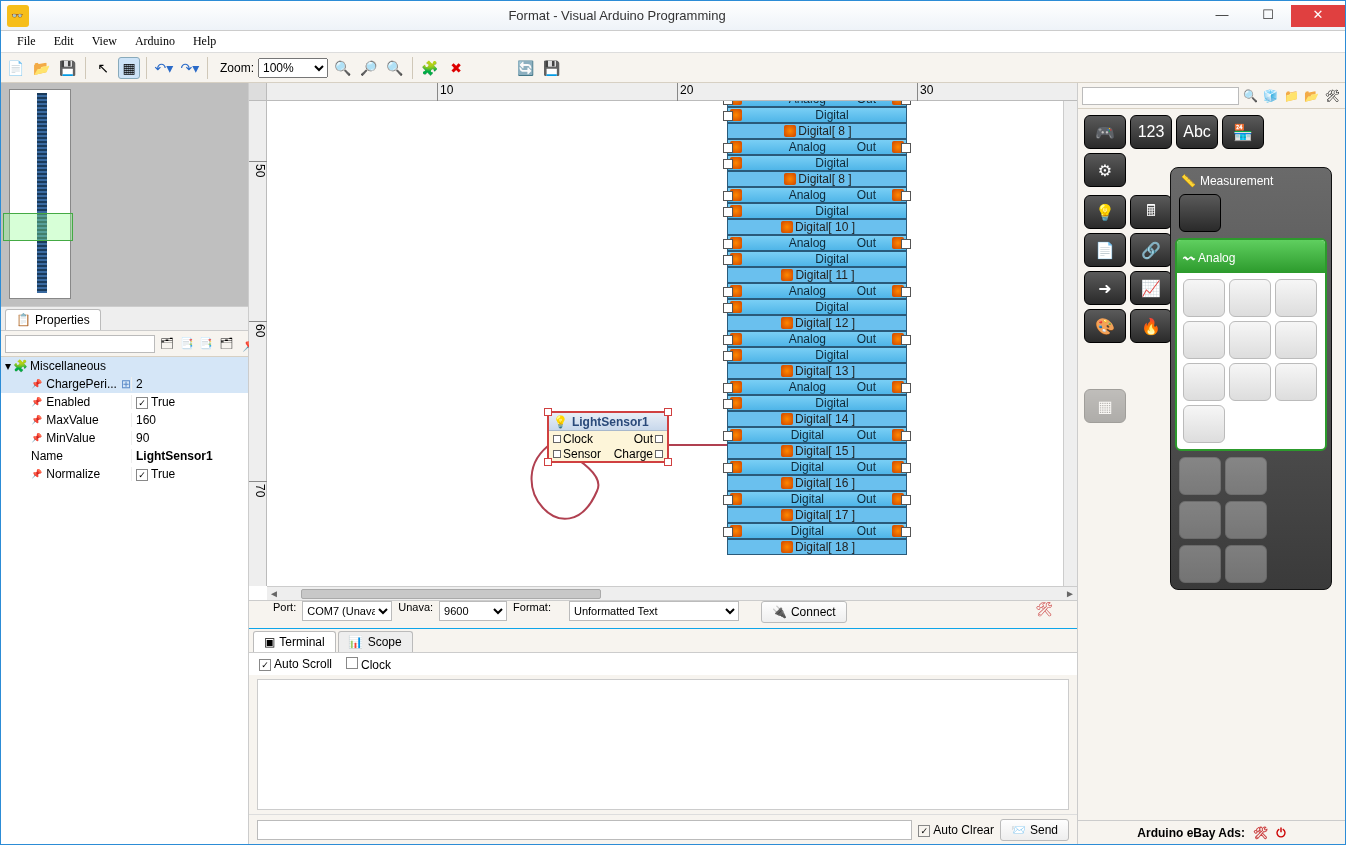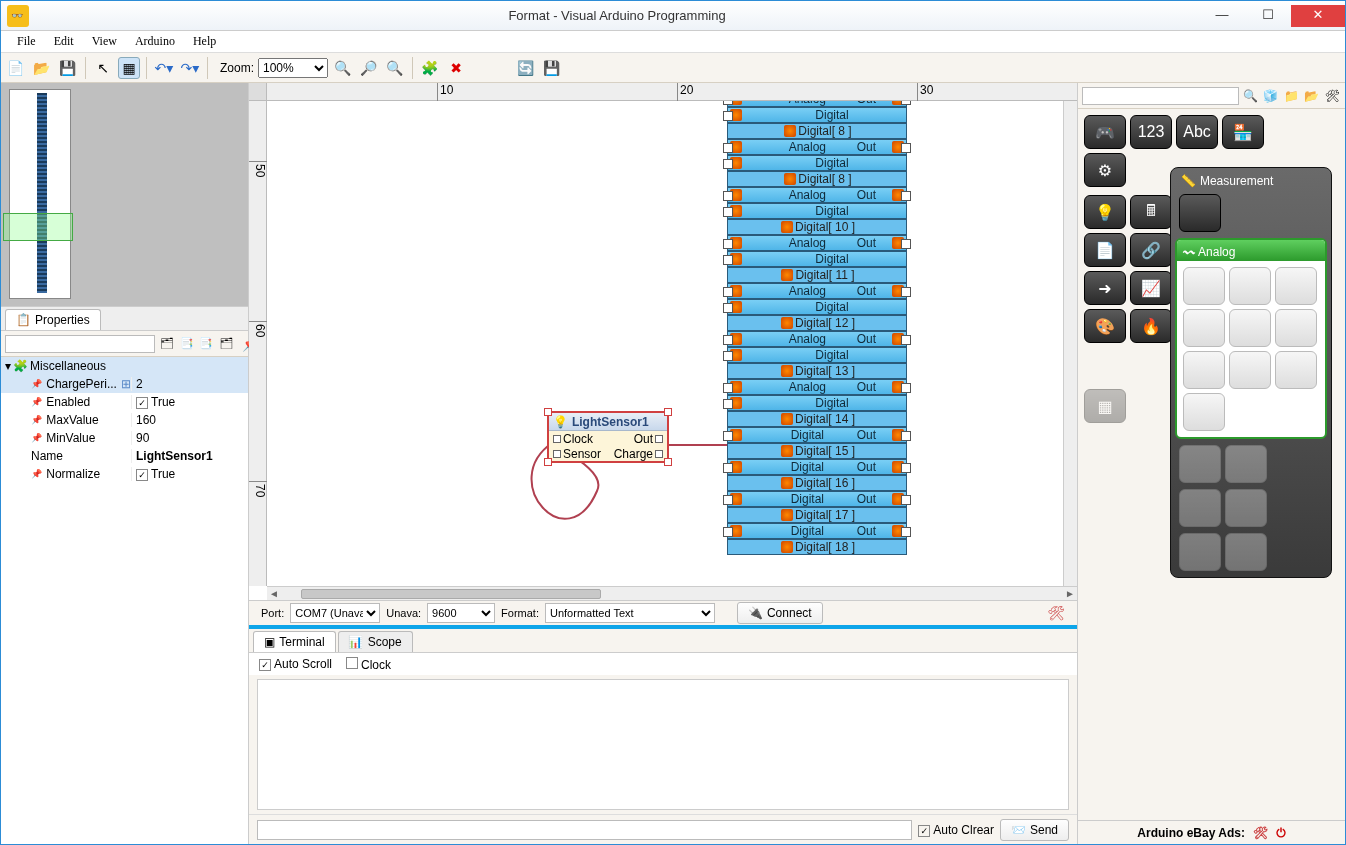--- a/index.html
+++ b/index.html
@@ -58,42 +58,42 @@
 .pinrow .ico { width:12px;height:12px; background:radial-gradient(#f80,#c40); border-radius:2px; margin:0 2px;}
 .component { position:absolute; left:280px; top:310px; width:122px; border:2px solid #d04040; background:#fdf5d9; border-radius:3px;}
 .component .chdr { background:linear-gradient(#e8eef6,#c8d8ec); height:18px; display:flex; align-items:center; padding:0 4px; gap:4px; font-size:11px; font-weight:bold; color:#2a4a7a; border-bottom:1px solid #a8b8cc;}
 .component .cpin { height:15px; display:flex; align-items:center; justify-content:space-between; padding:0 4px; font-size:10px;}
 .component .cpin .pl { display:flex; align-items:center; gap:2px;}
 .component .cpin .pr { display:flex; align-items:center; gap:2px;}
 .component .pdot { width:8px;height:8px;border:1px solid #666;background:#fff;}
 .wire { position:absolute; stroke:#b04050; stroke-width:2; fill:none;}
 .status { height:18px; background:#f7f4ef; border-top:1px solid #d7d0c3; padding:0 6px; font-size:11px; display:flex; align-items:center;}
 .serial-panel { height:244px; border-top:1px solid #ccc; background:#f7f4ef; display:flex; flex-direction:column;}
-.serial-row1 { height:28px; display:flex; align-items:center; padding:0 12px; gap:6px; border-bottom:4px solid #0ea5e9;}
+.serial-row1 { height:28px; display:flex; align-items:flex-start; padding:0 24px; gap:6px; border-bottom:1px solid #0ea5e9;}
 .serial-row1 label { font-size:11px;}
 .serial-row1 select, .serial-row1 input.sel { height:20px; font-size:11px; border:1px solid #bbb; background:#fff;}
 .btn { height:22px; padding:0 10px; background:linear-gradient(#fefefe,#eee); border:1px solid #bbb; border-radius:3px; display:flex; align-items:center; gap:4px; font-size:11px;}
 .serial-tabs { height:24px; display:flex; align-items:end; padding-left:4px; gap:2px; border-bottom:1px solid #ccc; background:#f7f4ef;}
 .serial-tabs .tab { background:#fff; border:1px solid #bbb; border-bottom:none; padding:3px 10px; border-radius:3px 3px 0 0; display:flex; align-items:center; gap:4px;}
 .serial-tabs .tab.inactive { background:#eee;}
 .serial-body { flex:1; background:#fff; margin:4px 8px; border:1px solid #ccc; position:relative;}
 .serial-opts { height:22px; display:flex; align-items:center; gap:14px; padding:4px 10px; background:#fff;}
 .serial-bottom { height:30px; display:flex; align-items:center; padding:0 8px; gap:6px; border-top:1px solid #ddd;}
 .serial-bottom input[type=text] { flex:1; height:20px; border:1px solid #bbb;}
 .rightcol { width:268px; border-left:1px solid #ccc; background:#f7f4ef; display:flex; flex-direction:column;}
 .search-row { height:26px; display:flex; align-items:center; padding:0 4px; gap:3px; border-bottom:1px solid #d7d0c3;}
 .search-row input { flex:1; height:18px; border:1px solid #bbb; background:#fff;}
 .palette { flex:1; padding:6px; overflow:auto; position:relative;}
 .pal-grid { display:flex; flex-wrap:wrap; gap:4px; width:220px;}
 .pal-btn { width:42px; height:34px; background:linear-gradient(#5a5a5a,#2a2a2a); border:1px solid #000; border-radius:6px; display:flex; align-items:center; justify-content:center; color:#fff; font-size:16px;}
 .pal-btn.disabled { opacity:0.35;}
 .flyout { position:absolute; left:92px; top:58px; width:162px; background:linear-gradient(#6a6a6a,#3a3a3a); border:1px solid #111; border-radius:8px; padding:4px; z-index:5;}
 .flyout .fh { color:#fff; font-size:11px; padding:2px 6px 4px; display:flex; align-items:center; gap:4px;}
 .flyout .inner { background:#fff; border:2px solid #2c9a2c; border-radius:6px; padding:6px;}
-.flyout .inner .ih { background:linear-gradient(#5fcf5f,#2c9a2c); color:#fff; font-size:11px; padding:2px 6px; margin:-6px -6px 6px; border-radius:4px 4px 0 0;}
+.flyout .inner .ih { background:linear-gradient(#5fcf5f,#2c9a2c); color:#fff; font-size:11px; padding:8px 6px; margin:-6px -6px 6px; border-radius:4px 4px 0 0;}
 .flyout .fgrid { display:flex; flex-wrap:wrap; gap:4px;}
 .flyout .fitm { width:42px; height:38px; background:linear-gradient(#f6f6f6,#ddd); border:1px solid #bbb; border-radius:6px;}
 .flyout .fitm.dark { background:linear-gradient(#5a5a5a,#2a2a2a); border-color:#000;}
 .bottom-right { height:24px; border-top:1px solid #ccc; display:flex; align-items:center; justify-content:center; gap:8px; font-weight:bold;}
 .boxsel { width:8px;height:8px;border:1px solid #d04040;background:#fff;position:absolute;}
 </style>
 </head>
 <body>
 
 <div class="window">
@@ -451,21 +451,21 @@
         </div>
       </div>
 
       <div class="serial-panel">
         <div class="serial-row1">
           <label>Port:</label>
           <select style="width:90px;"><option>COM7 (Unava</option></select>
           <label>Unava:</label>
           <select style="width:68px;"><option>9600</option></select>
           <label>Format:</label>
-          <select style="width:170px;"><option>Unformatted Text</option></select>
+          <select style="width:170px;margin-left:12px;"><option>Unformatted Text</option></select>
           <div style="width:10px;"></div>
           <div class="btn">
             <span>🔌</span>
             <span>Connect</span>
           </div>
           <div style="flex:1"></div>
           <span class="pin-icon" style="color:#c44;">🛠</span>
         </div>
         <div class="serial-tabs">
           <div class="tab">

